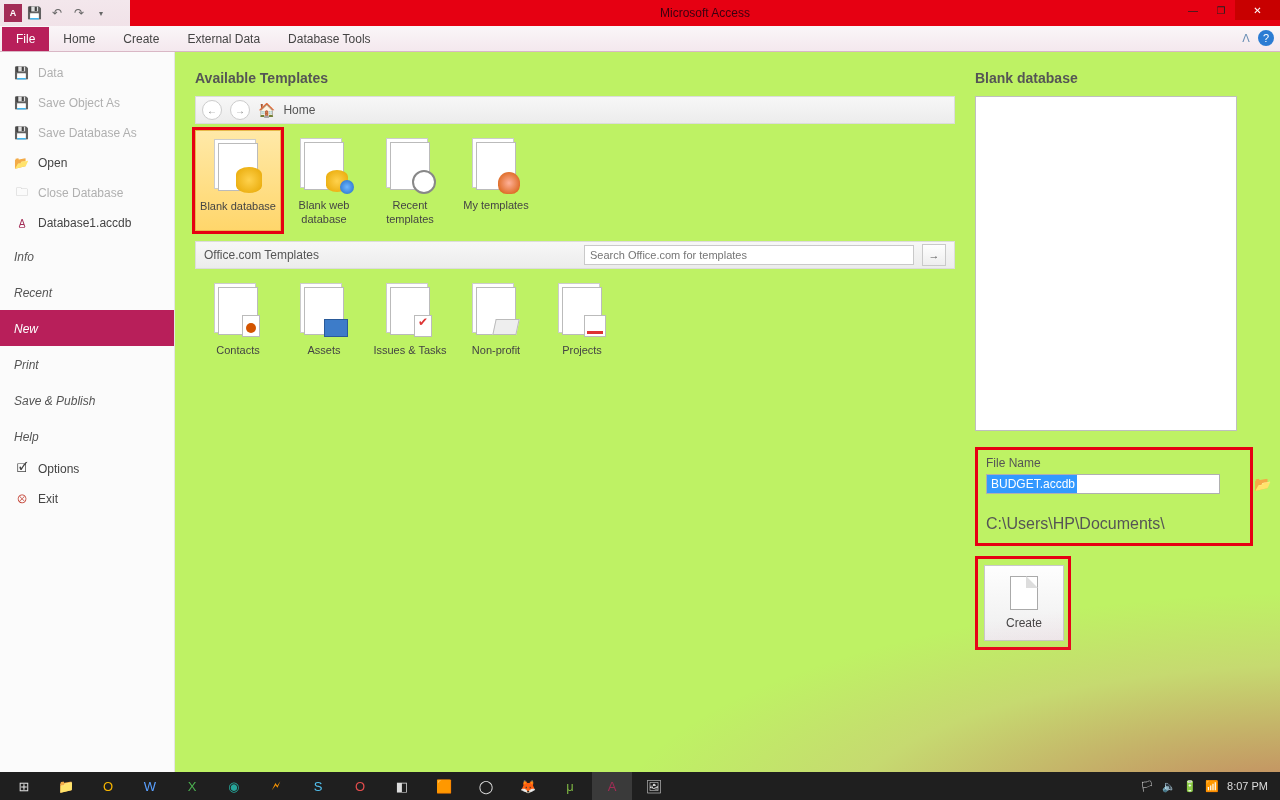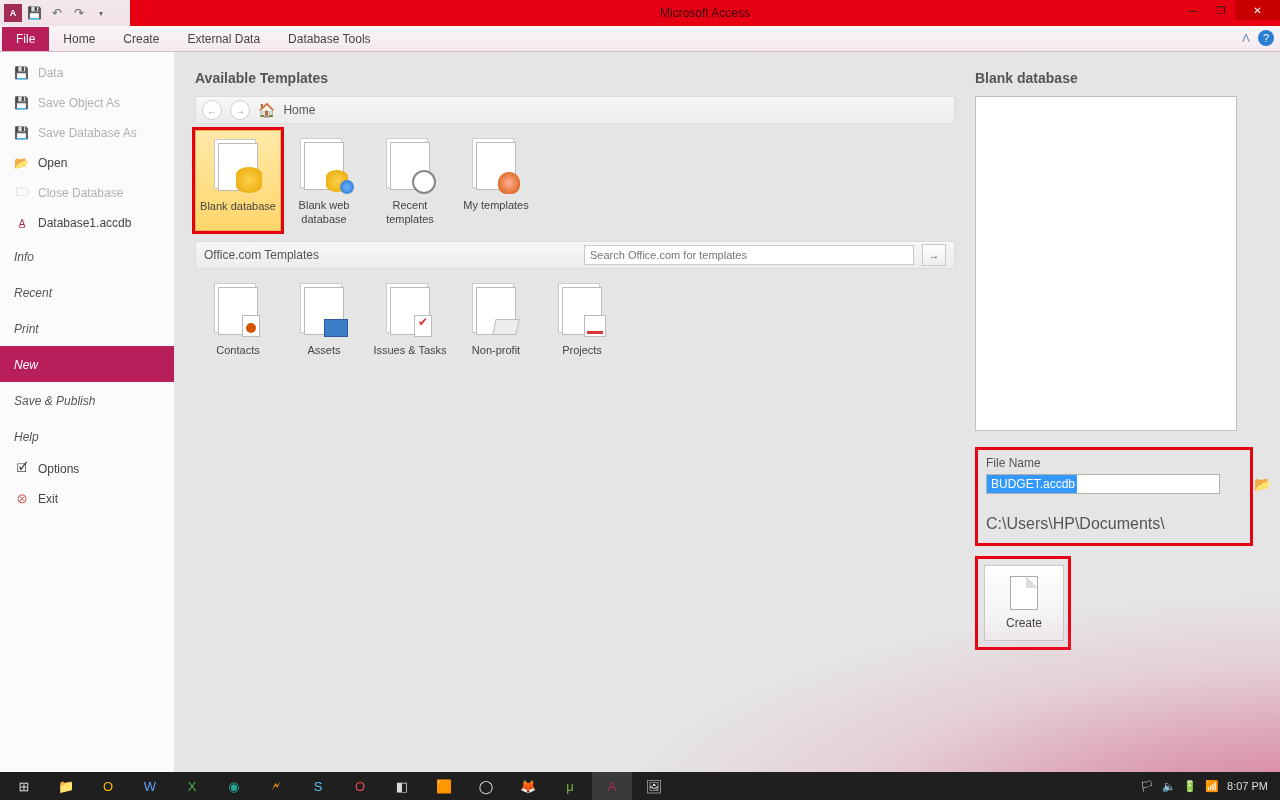--- a/index.html
+++ b/index.html
@@ -26,21 +26,21 @@
 .backstage { display: flex; height: 720px; }
 .sidebar { width: 175px; background: #fbfbfb; border-right: 1px solid #e5e5e5; padding-top: 6px; }
 .side-item { display: flex; align-items: center; gap: 8px; padding: 7px 14px; font-size: 12px; color: #444; position: relative; }
 .side-item.disabled { color: #b0b0b0; }
 .side-item.section { font-weight: normal; color: #555; padding: 12px 14px 10px; font-style: italic; }
 .side-item.active { background: #b81f5a; color: #fff; }
 .side-item.active::after { content: ""; position: absolute; right: -8px; top: 50%; transform: translateY(-50%); border: 8px solid transparent; border-left-color: #b81f5a; }
 .side-icon { width: 16px; height: 16px; display: inline-flex; align-items: center; justify-content: center; font-size: 12px; }
 
 
-.main { flex: 1; background: #e5e5e5; padding: 18px 20px; display: flex; gap: 20px; position: relative; }
+.main { flex: 1; background: #bef264; padding: 18px 20px; display: flex; gap: 20px; position: relative; }
 .main-left { flex: 1; }
 .main-right { width: 285px; }
 .heading { font-size: 14px; color: #555; font-weight: 600; margin-bottom: 10px; }
 
 .breadcrumb-bar { background: linear-gradient(#f7f7f7, #ececec); border: 1px solid #dcdcdc; height: 28px; display: flex; align-items: center; gap: 8px; padding: 0 6px; font-size: 12px; color: #555; }
 .bc-btn { width: 20px; height: 20px; border: 1px solid #ccc; border-radius: 10px; background: #fff; display: flex; align-items: center; justify-content: center; font-size: 10px; color: #888; }
 
 .tmpl-grid { display: flex; flex-wrap: wrap; gap: 0; padding: 6px 0; }
 .tmpl { width: 86px; display: flex; flex-direction: column; align-items: center; padding: 6px 2px 4px; text-align: center; font-size: 11px; color: #444; line-height: 1.3; }
 .tmpl.selected { background: linear-gradient(#ffe9a8, #ffd66b); border: 1px solid #e6b84a; }
@@ -133,25 +133,25 @@
     <div class="side-item">
         <span class="side-icon" style="color:#a32c56;font-size:10px;">A̲</span>
         <span>Database1.accdb</span>
       </div>
     <div class="side-item section disabled">
         <span>Info</span>
       </div>
     <div class="side-item section">
         <span>Recent</span>
       </div>
+    <div class="side-item section active">
+        <span>New</span>
+      </div>
     <div class="side-item section disabled">
         <span>Print</span>
-      </div>
-    <div class="side-item section active">
-        <span>New</span>
       </div>
     <div class="side-item section disabled">
         <span>Save &amp; Publish</span>
       </div>
     <div class="side-item section">
         <span>Help</span>
       </div>
     <div class="side-item">
         <span class="side-icon">🗹</span>
         <span>Options</span>

